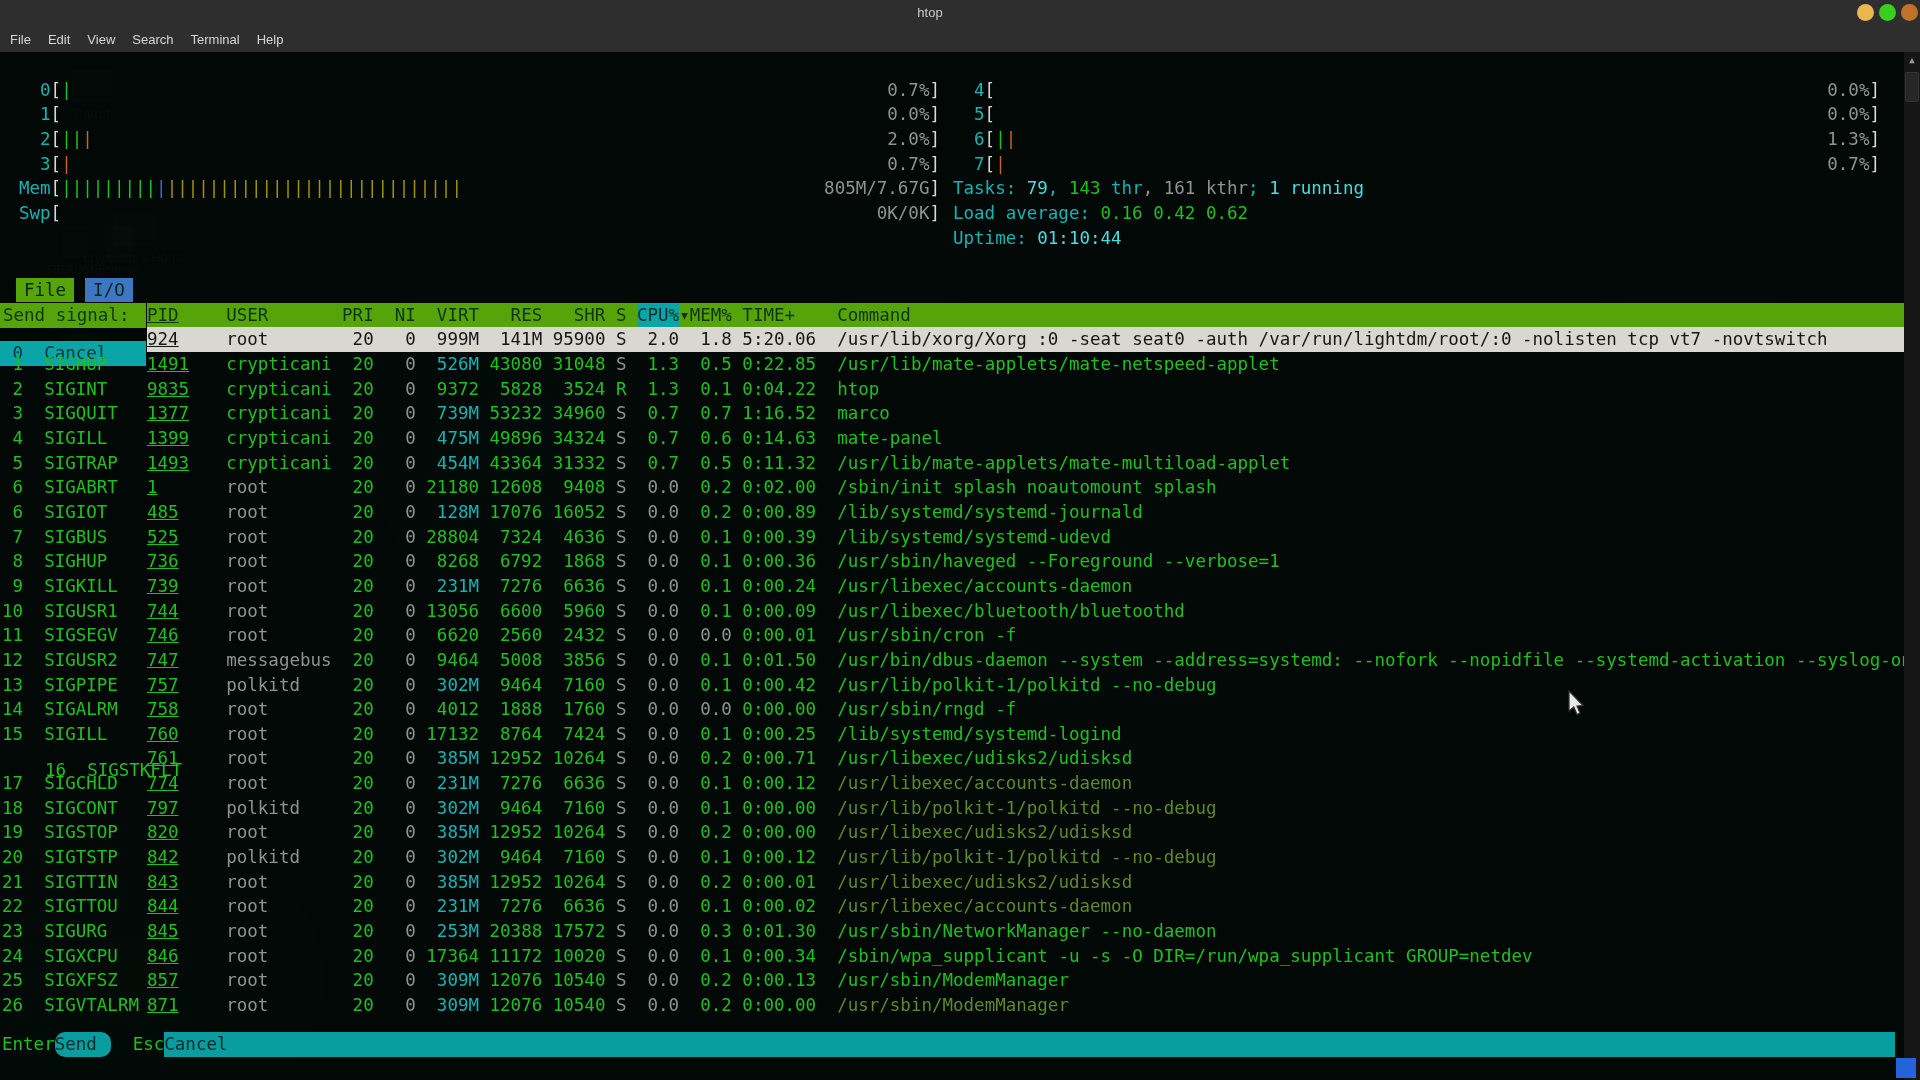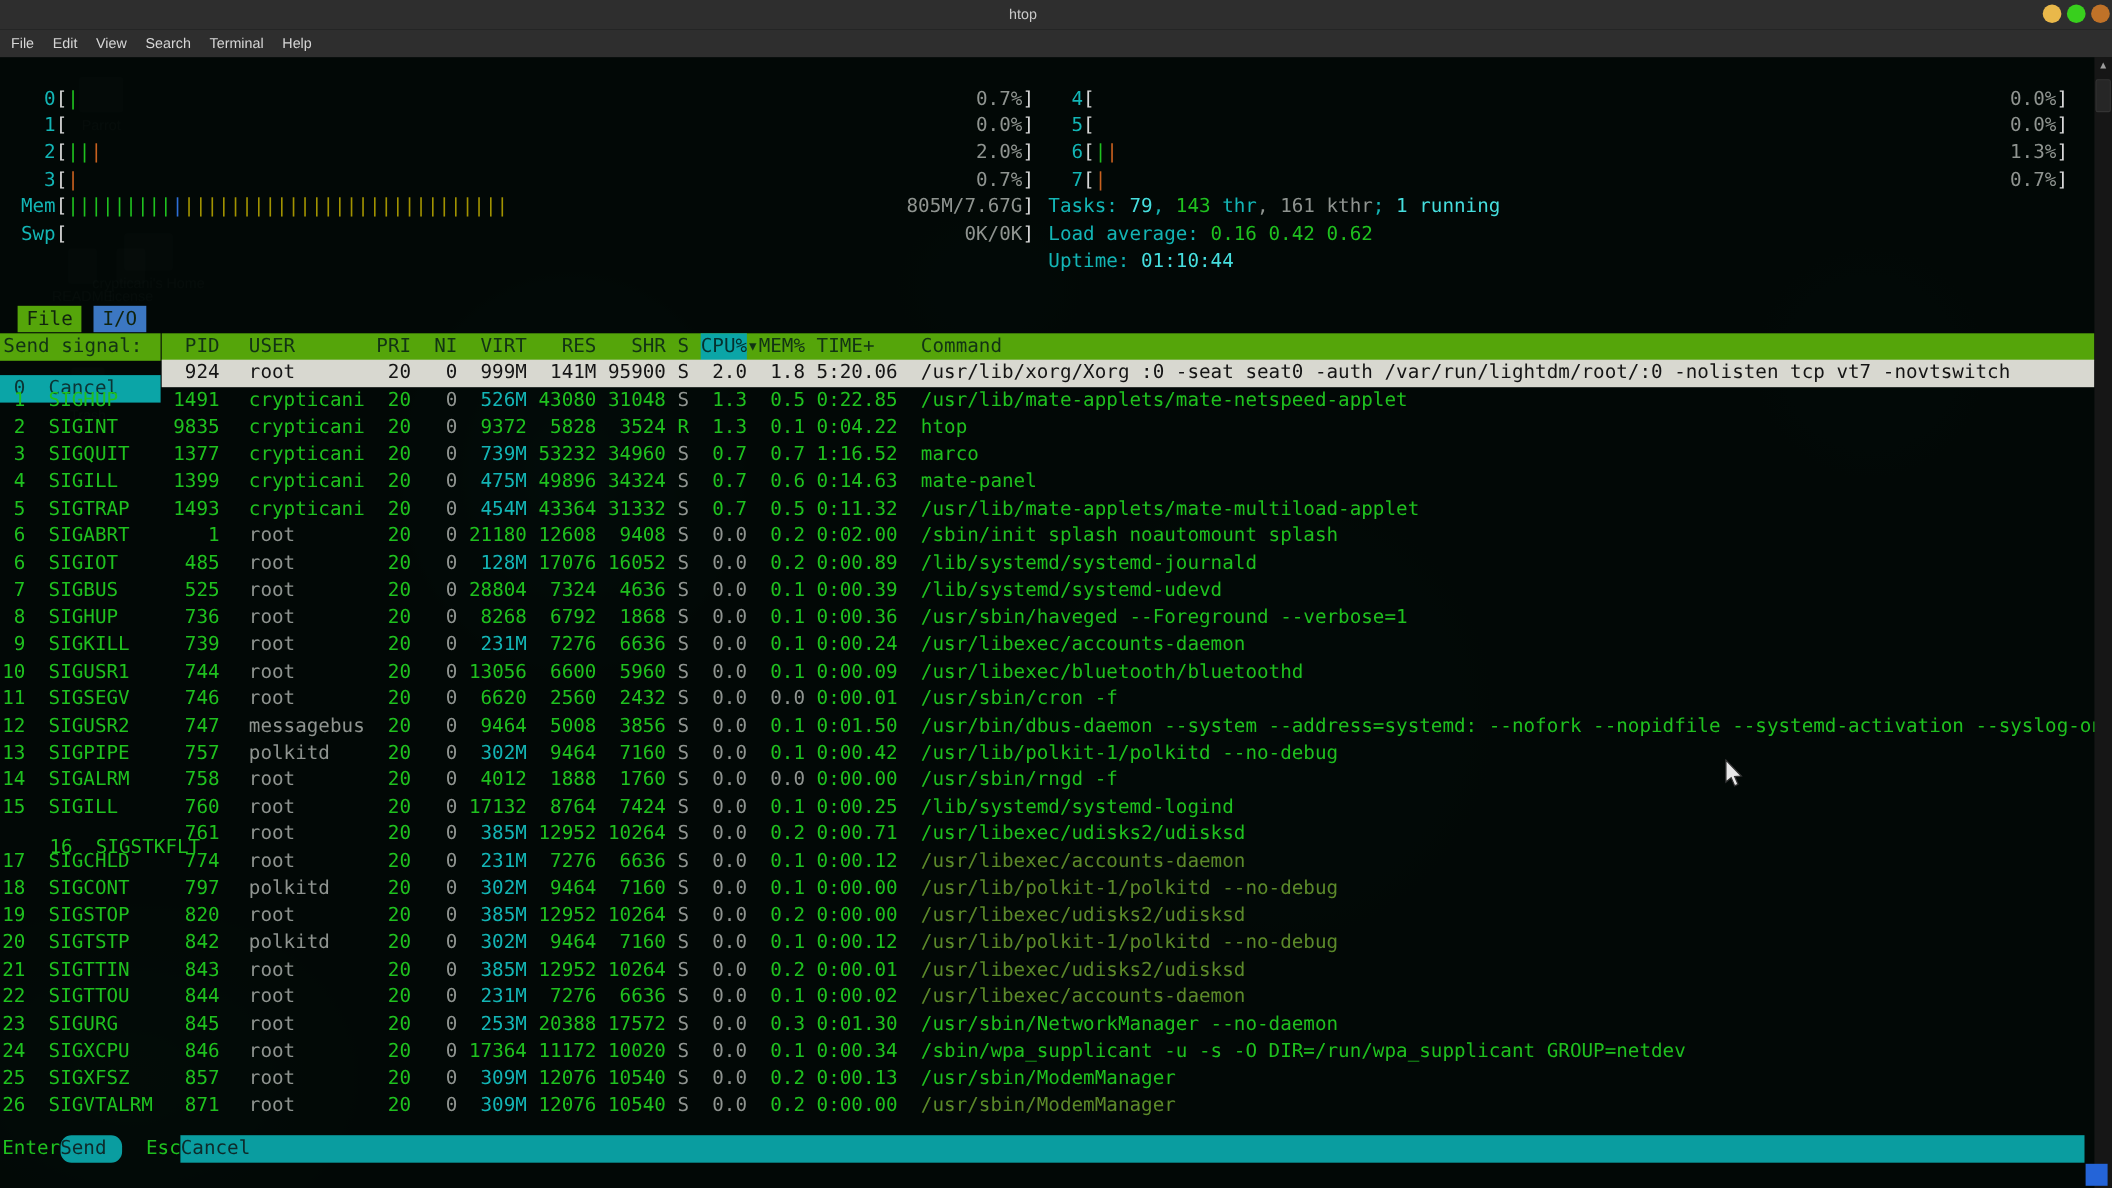--- a/index.html
+++ b/index.html
@@ -54,21 +54,21 @@
   
   .ptable { position:absolute; left:147px; top:0; width:1757px; }
   .prow { position:absolute; left:0; width:1757px; height:25px; line-height:25px;
           font-size:17.5px; white-space:pre; }
   .prow.hdr { background:var(--hdrbg); }
   .prow.hdr span { color:#123314; }
   .prow.sel { background:var(--selbg); }
   .prow.sel span { color:#151515 !important; }
   .cell { display:inline-block; vertical-align:top; }
   .sp { display:inline-block; width:1ch; }
-  .c-pid{width:5ch;text-align:right;} .c-user{width:10ch;margin-left:16px;} .c-pri{width:3ch;text-align:right;}
+  .c-pid{width:5ch;text-decoration:underline;} .c-user{width:10ch;margin-left:16px;} .c-pri{width:3ch;text-align:right;}
   .c-ni{width:3ch;text-align:right;} .c-virt,.c-res,.c-shr{width:5ch;text-align:right;}
   .c-s{width:1ch;} .c-cpu,.c-mem{width:4ch;text-align:right;} .c-time{width:8ch;text-align:left;}
   .c-cmd{white-space:pre;}
   .sort-col { background:var(--cyanbg) !important; color:#06302e !important; }
   .sort-arrow { color:#0d3f0d; }
   
   .fbar { position:absolute; left:0; top:980px; width:1895px; height:25px; line-height:25px;
           font-size:17.5px; white-space:pre; display:flex; }
   .fkey { color:var(--green); padding-left:2px; }
   .flabel { background:var(--teal); color:#0e2a2a; }

